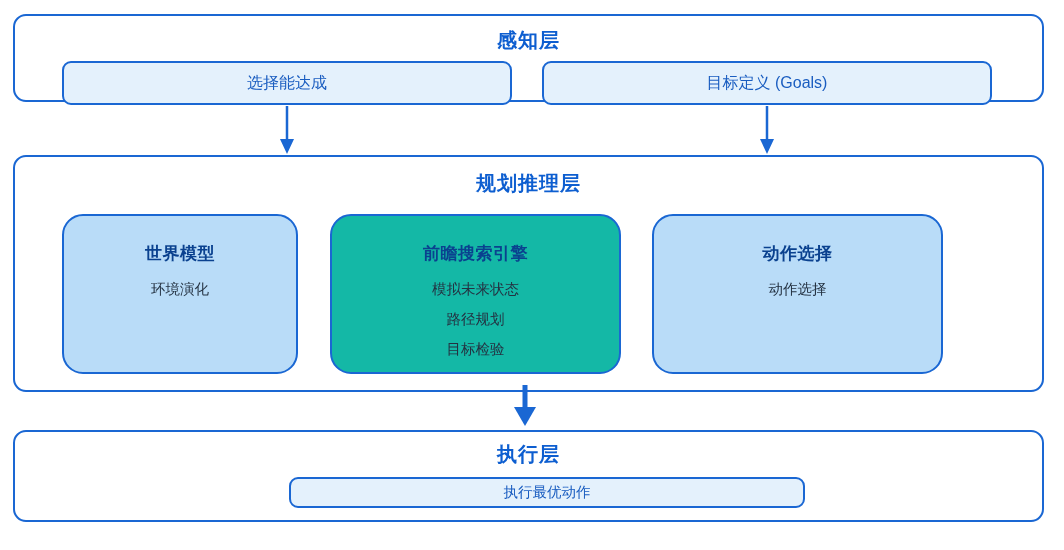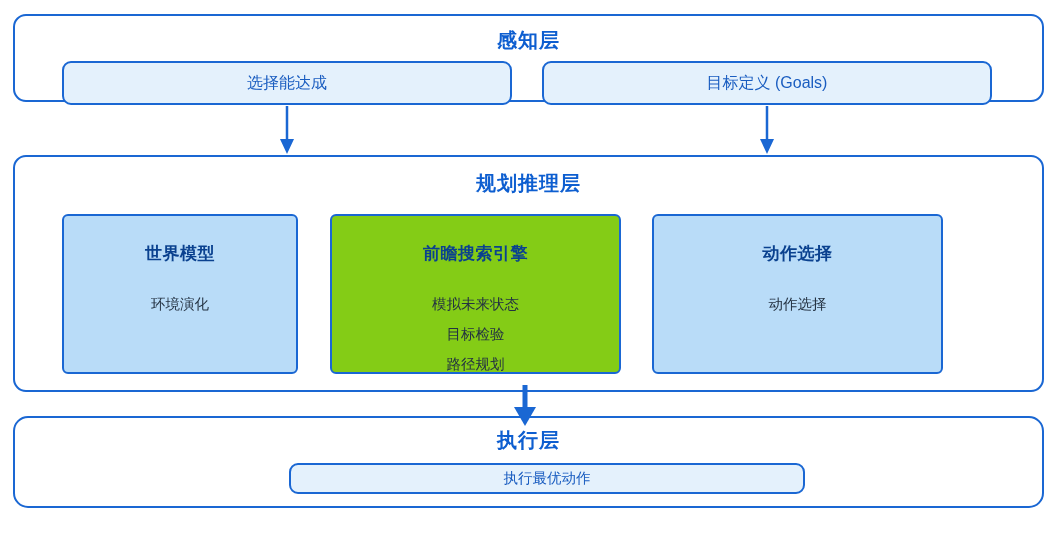--- a/index.html
+++ b/index.html
@@ -43,36 +43,36 @@
     justify-content: center;
     font-size: 16px;
     color: #1a5dc0;
   }
   .module {
     position: absolute;
     top: 57px;
     height: 160px;
     background: #b9dcf8;
     border: 2px solid #1a67d3;
-    border-radius: 6px;
+    border-radius: 21px;
     box-sizing: border-box;
     text-align: center;
   }
   .module.highlight {
-    background: #84cc16;
+    background: #14b8a6;
   }
   .module-title {
     margin-top: 26px;
     font-size: 17px;
     font-weight: bold;
     color: #0a418f;
     letter-spacing: 0.5px;
   }
   .module-lines {
-    margin-top: 24px;
+    margin-top: 9px;
     font-size: 14.5px;
     color: #243242;
     line-height: 30px;
   }
   #arrow-overlay {
     position: absolute;
     left: 0;
     top: 0;
     pointer-events: none;
   }
@@ -99,34 +99,34 @@
       <div class="module-title">世界模型</div>
       <div class="module-lines">
         <div>环境演化</div>
       </div>
     </div>
 
     <div class="module highlight" style="left:315px; width:291px;">
       <div class="module-title">前瞻搜索引擎</div>
       <div class="module-lines">
         <div>模拟未来状态</div>
+        <div>路径规划</div>
         <div>目标检验</div>
-        <div>路径规划</div>
       </div>
     </div>
 
     <div class="module" style="left:637px; width:291px;">
       <div class="module-title">动作选择</div>
       <div class="module-lines">
         <div>动作选择</div>
       </div>
     </div>
   </div>
 
-  <div class="layer" style="top:416px; height:92px;border-radius:15px;">
+  <div class="layer" style="top:430px; height:92px;">
     <div class="layer-title" style="margin-top:9px;">执行层</div>
     <div class="pill" style="left:274px; top:45px; width:516px; height:31px; font-size:14.5px;">
       <span>执行最优动作</span>
     </div>
   </div>
 
   <svg id="arrow-overlay" width="1064" height="550" viewBox="0 0 1064 550">
     <g>
       <line x1="287" y1="106" x2="287" y2="141" stroke="#1a67d3" stroke-width="2.5"></line>
       <polygon points="287,154 280,139 294,139" fill="#1a67d3"></polygon>

